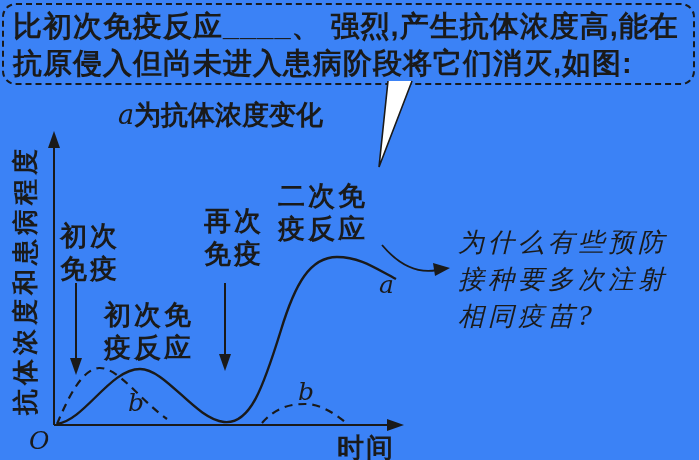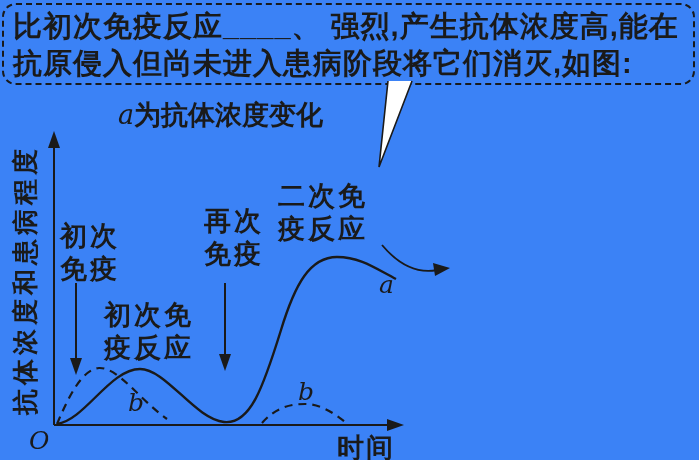--- a/index.html
+++ b/index.html
@@ -81,14 +81,17 @@
   <div class="lbl" style="left:278px;top:180px;">二次免
 疫反应</div>
 
   <div class="math" style="left:379px;top:270px;">a</div>
   <div class="math" style="left:128px;top:388px;">b</div>
   <div class="math" style="left:298px;top:377px;">b</div>
   <div class="math" style="left:29px;top:426px;">O</div>
 
   <div class="xlabel">时间</div>
 
+  <div class="question">为什么有些预防
+接种要多次注射
+相同疫苗?</div>
 
 </div>
 
 </body></html>

